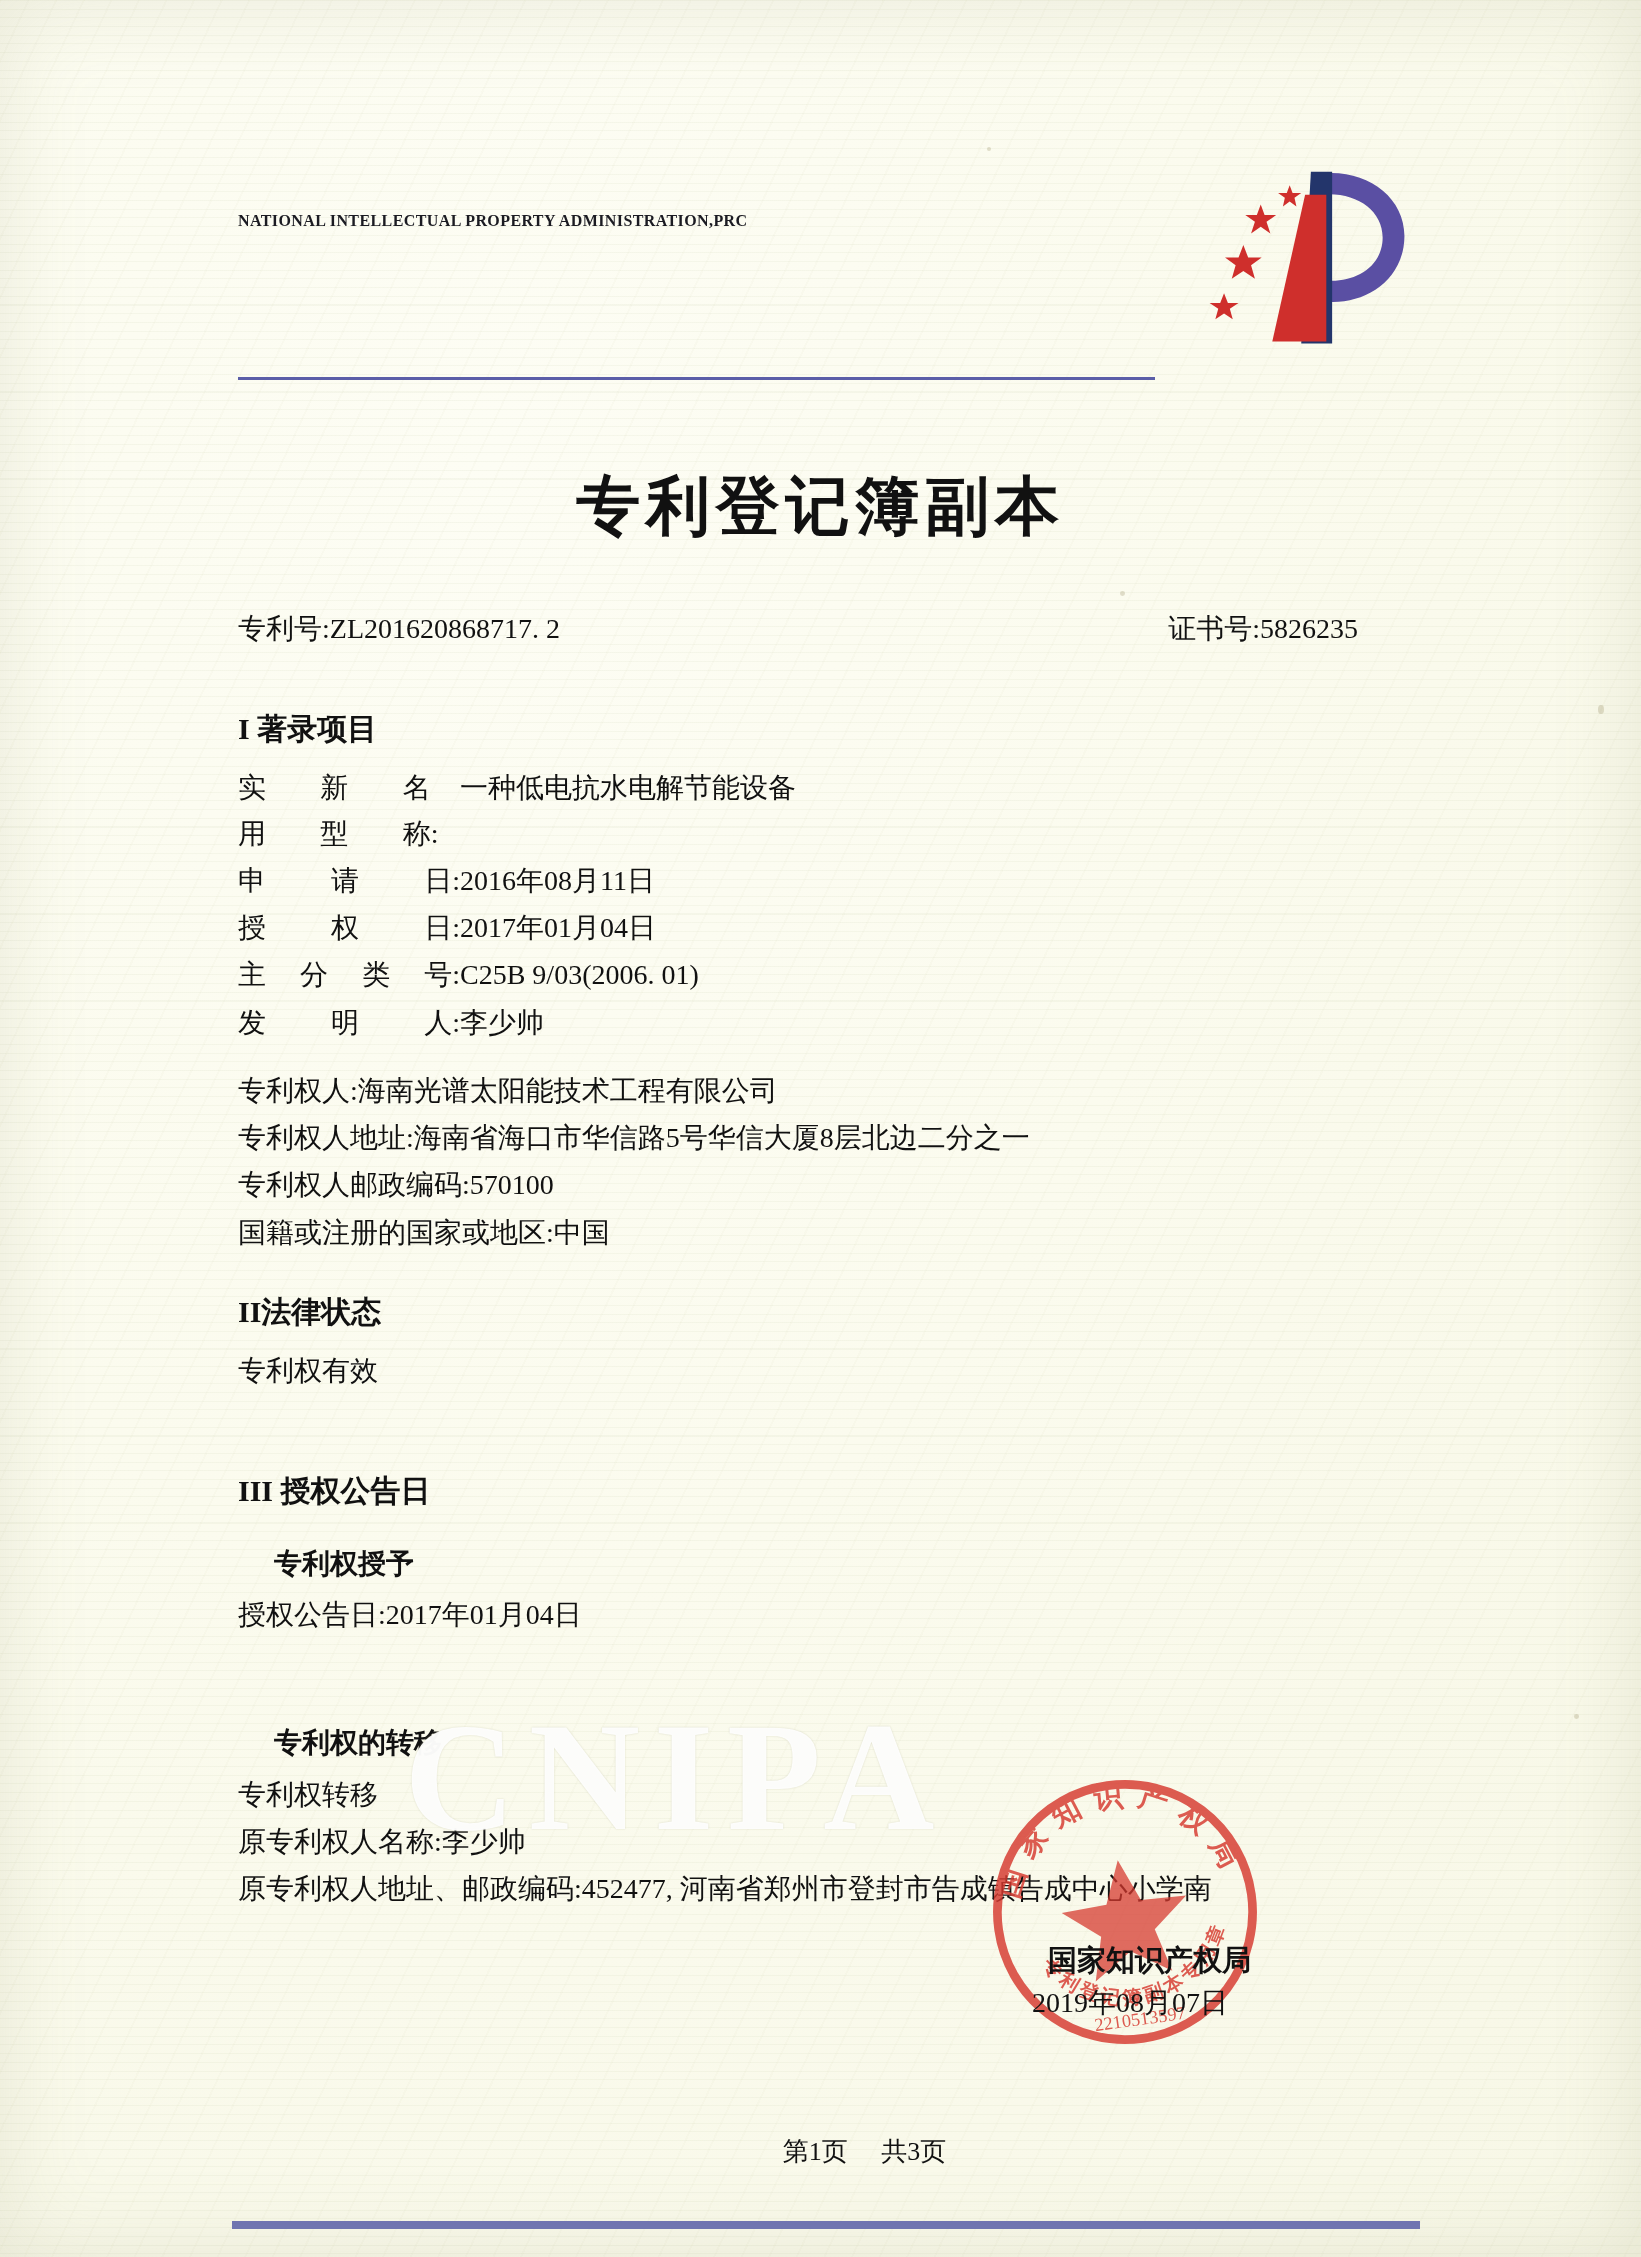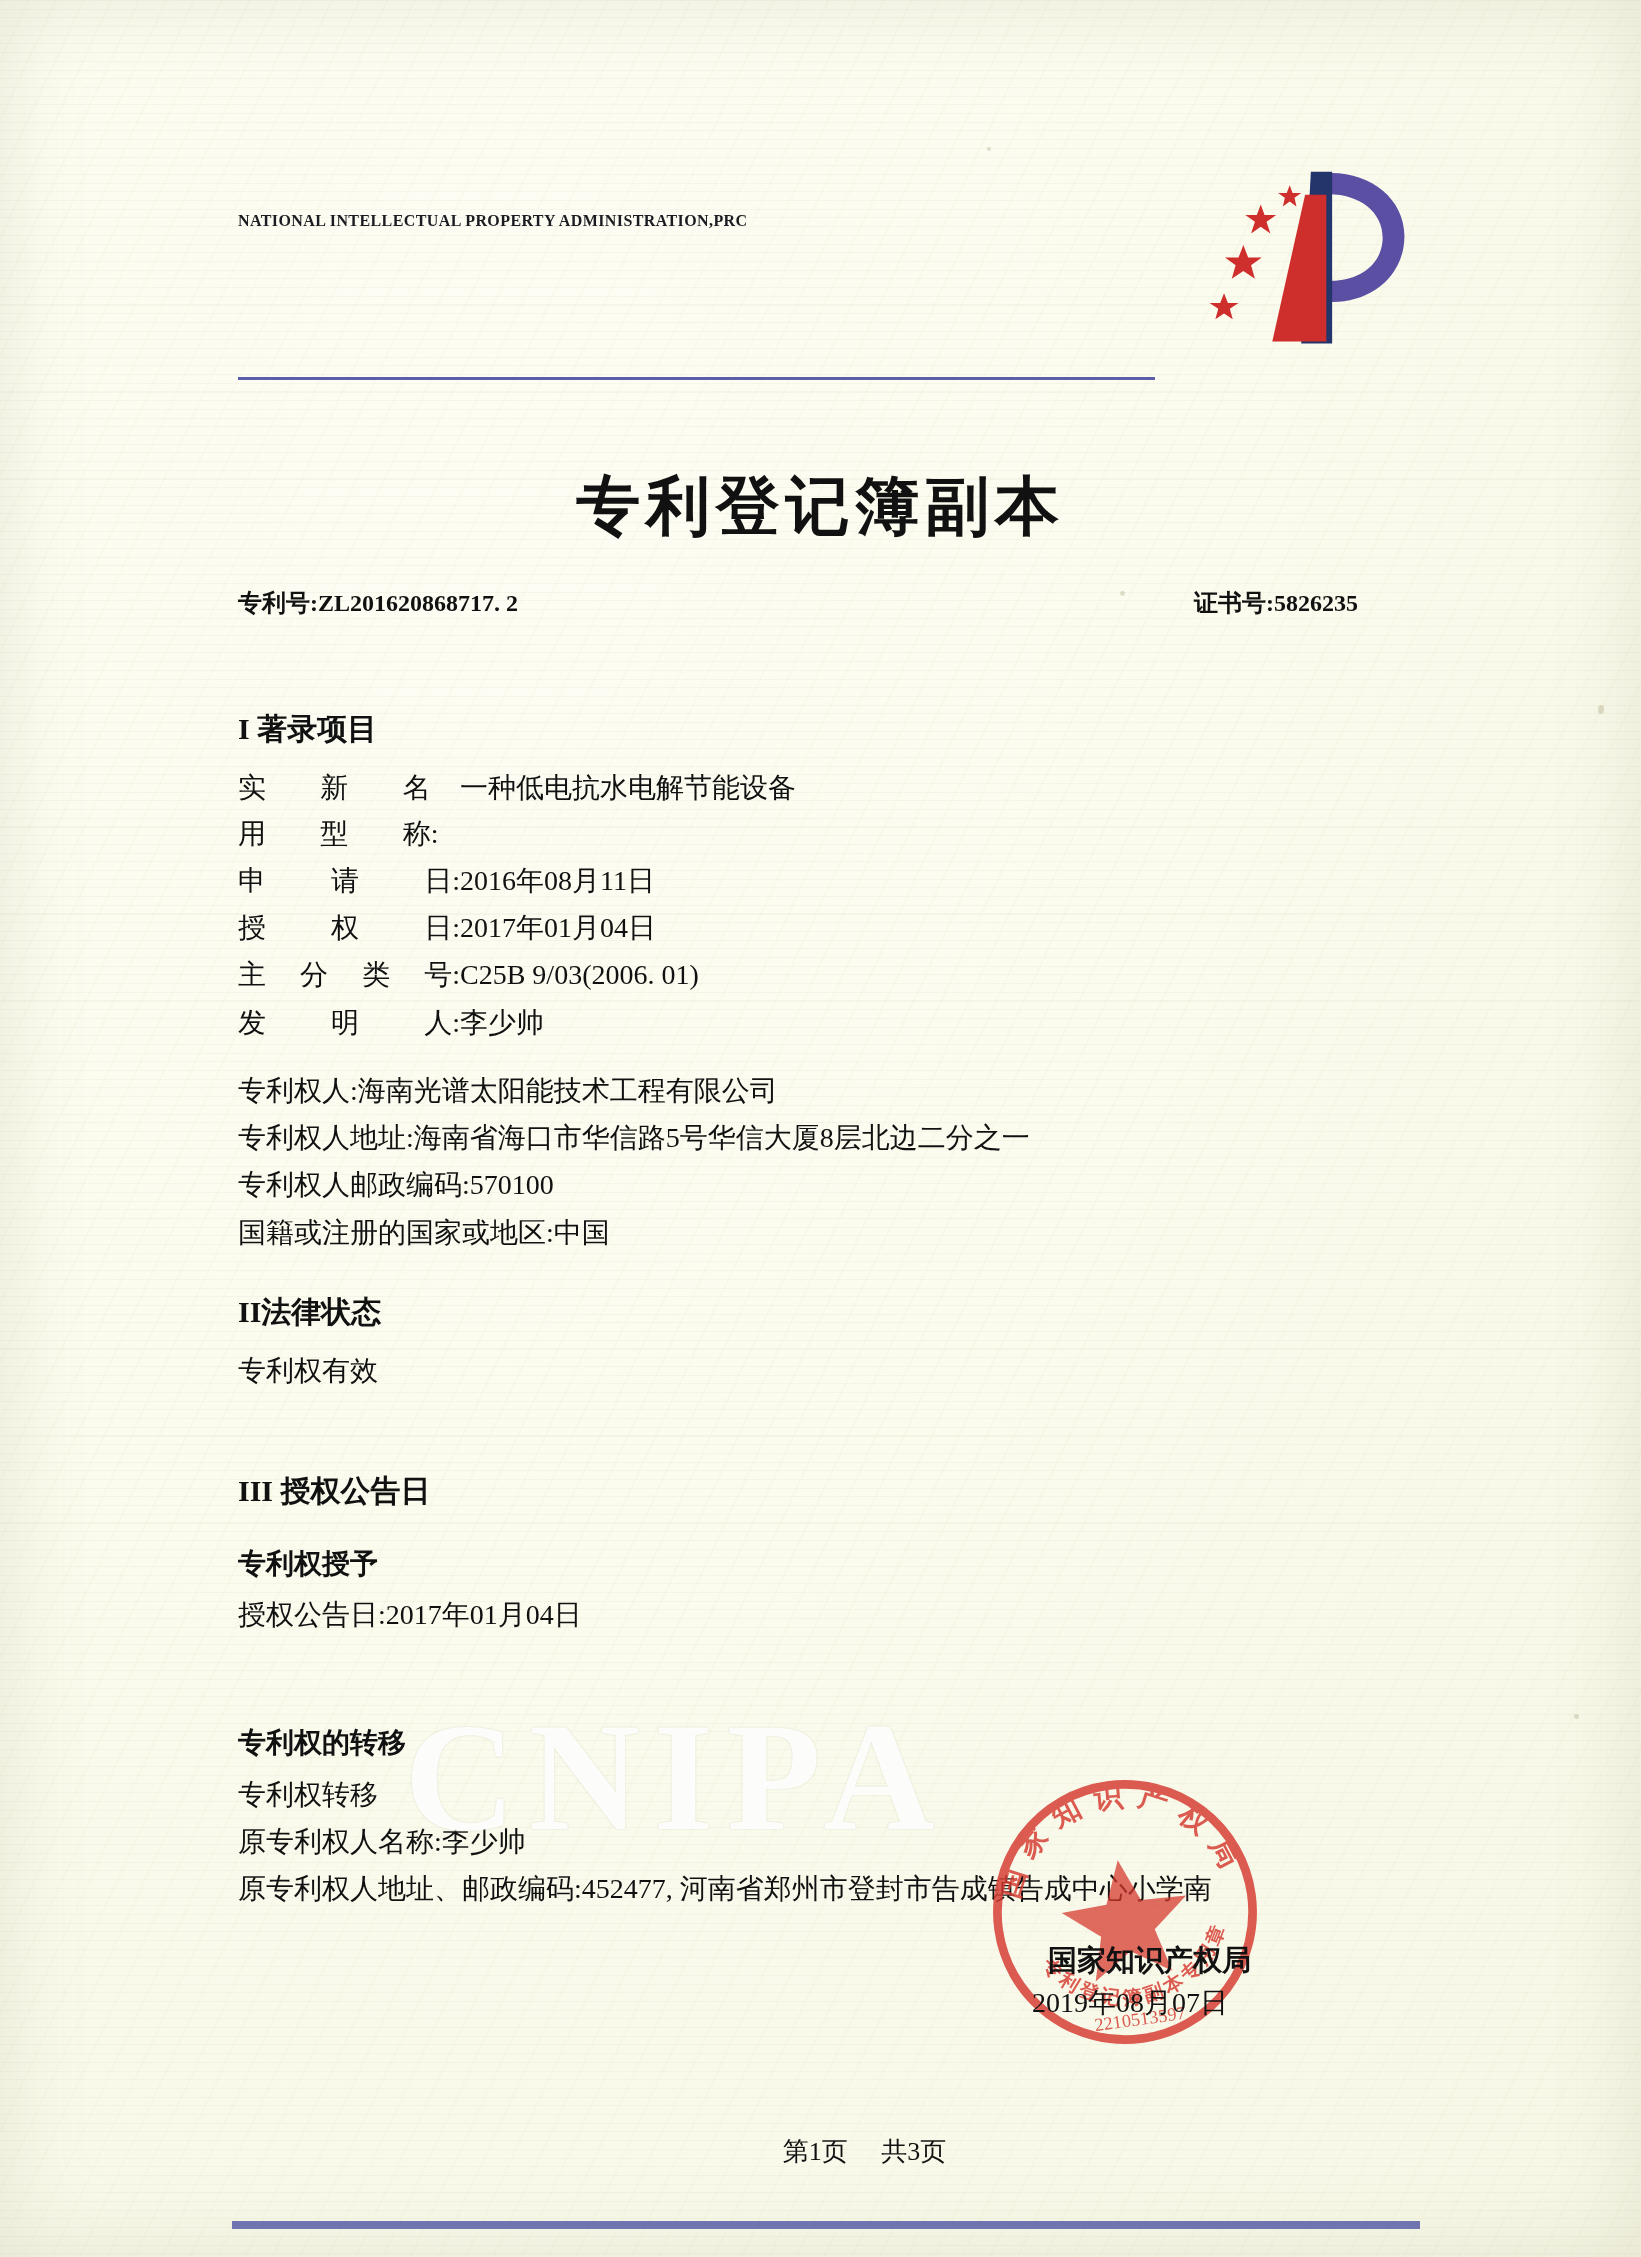--- a/index.html
+++ b/index.html
@@ -107,27 +107,27 @@
     text-align: center;
     font-size: 64px;
     font-weight: bold;
     letter-spacing: 5.8px;
     color: #111;
   }
 
   
   .num-row {
     position: absolute;
-    top: 587px;
+    top: 610px;
     left: 238px;
     width: 1120px;
     display: flex;
     justify-content: space-between;
-    font-size: 24px;
-    font-weight: bold;
+    font-size: 28px;
+    font-weight: normal;
     color: #111;
   }
 
   
   .body {
     position: absolute;
     left: 238px;
     top: 705px;
     width: 1178px;
     color: #111;
@@ -159,20 +159,21 @@
   .kv .v { flex: 1; }
   .line { margin-bottom: 1.9px; }
   .gap-sm { height: 21px; }
   .gap-md { height: 39px; }
   .gap-lg { height: 56px; }
   .sub-head {
     font-weight: bold;
     font-size: 28px;
     margin-top: 25px;
     margin-bottom: 5.8px;
+    margin-left: 36px;
   }
 
   
   .watermark {
     position: absolute;
     left: 676px;
     top: 1777px;
     font-size: 154px;
     font-weight: bold;
     letter-spacing: 13.5px;

